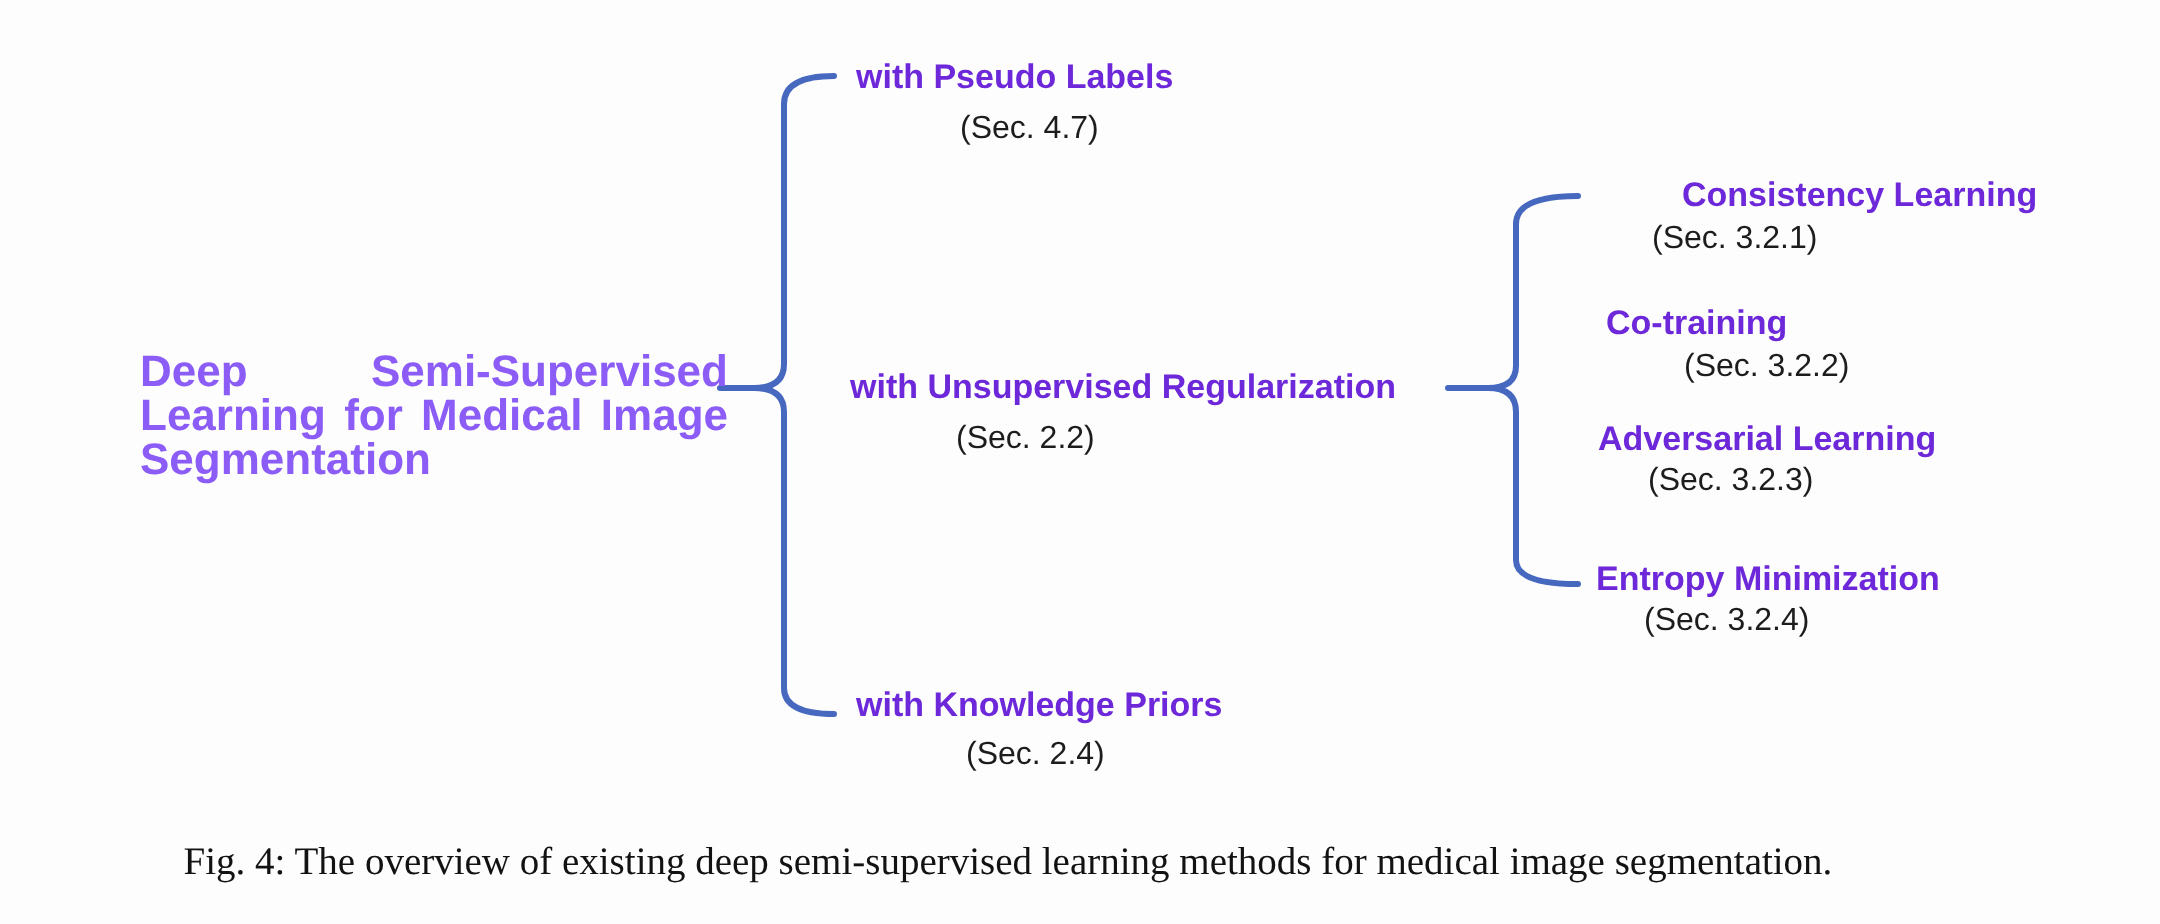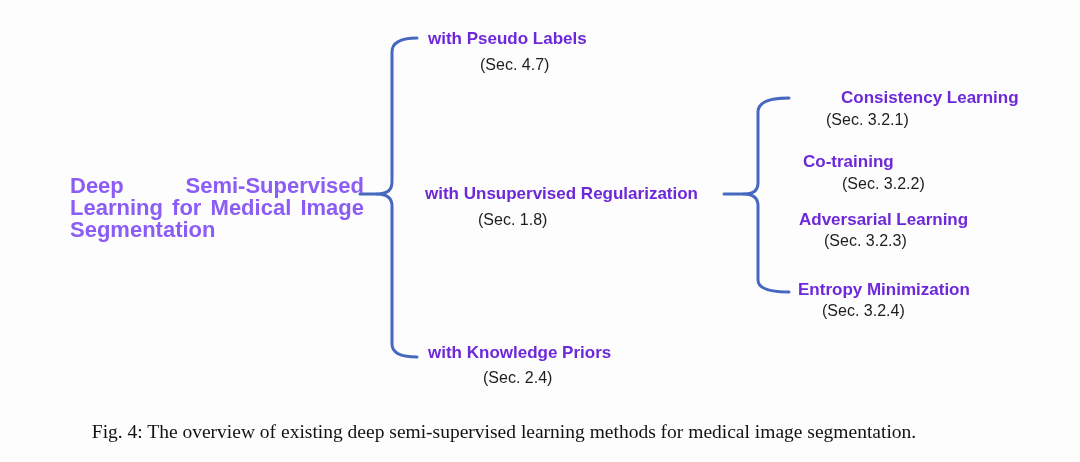--- a/index.html
+++ b/index.html
@@ -90,21 +90,21 @@
 
     <path class="brace" d="M 789 98 Q 758 98 758 112 L 758 183 Q 758 194 744 194 Q 758 194 758 206 L 758 280 Q 758 292 789 292" fill="none" stroke="#4668bf" stroke-width="3" stroke-linecap="round" stroke-linejoin="round"></path>
   </svg>
 
   <div id="root-label">Deep Semi-Supervised Learning for Medical Image Segmentation</div>
 
   <div id="b1-label" class="node-label">with Pseudo Labels</div>
   <div id="b1-sec" class="node-sec">(Sec. 4.7)</div>
 
   <div id="b2-label" class="node-label">with Unsupervised Regularization</div>
-  <div id="b2-sec" class="node-sec">(Sec. 1.8)</div>
+  <div id="b2-sec" class="node-sec">(Sec. 2.2)</div>
 
   <div id="b3-label" class="node-label">with Knowledge Priors</div>
   <div id="b3-sec" class="node-sec">(Sec. 2.4)</div>
 
   <div id="c1-label" class="node-label">Consistency Learning</div>
   <div id="c1-sec" class="node-sec">(Sec. 3.2.1)</div>
 
   <div id="c2-label" class="node-label">Co-training</div>
   <div id="c2-sec" class="node-sec">(Sec. 3.2.2)</div>
 

